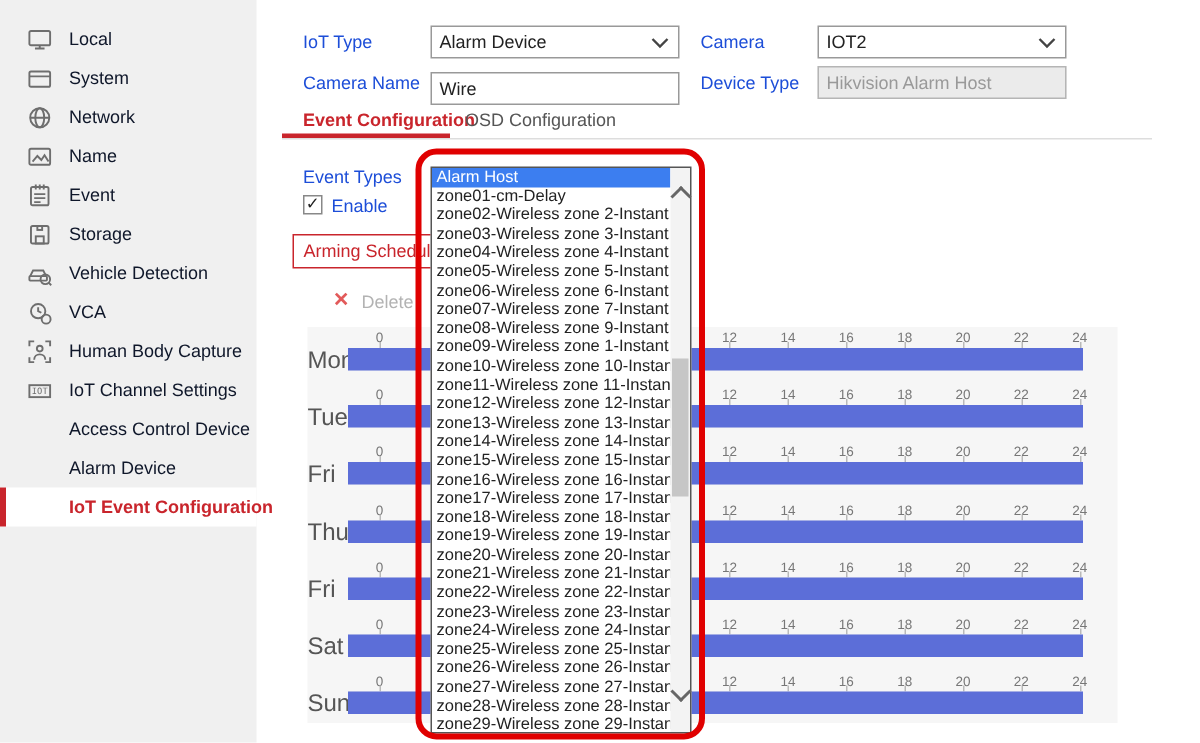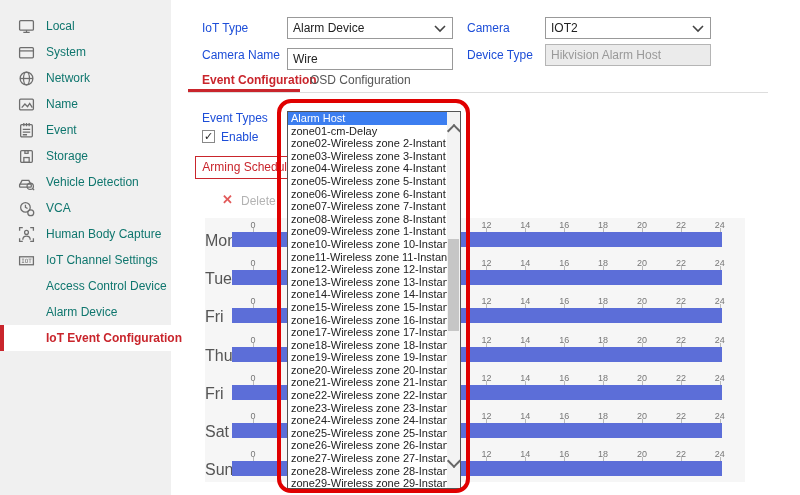--- a/index.html
+++ b/index.html
@@ -5,21 +5,21 @@
   html,body{margin:0;padding:0}
   body{
     width:800px;height:495px;position:relative;overflow:hidden;
     background:#ffffff;font-family:"Liberation Sans",sans-serif;
     -webkit-font-smoothing:antialiased;
   }
   
   .sidebar{position:absolute;left:0;top:0;width:171px;height:495px;background:#f0f0f0;padding-top:13px;box-sizing:border-box}
   .sb-item{height:26px;display:flex;align-items:center;padding-left:14px;border-left:4px solid transparent;cursor:pointer}
   .sb-item .icon{width:17px;height:17px;margin-right:11px;display:inline-flex;align-items:center;justify-content:center}
-  .sb-item .lbl{font-size:12px;color:#0f766e;white-space:nowrap}
+  .sb-item .lbl{font-size:12px;color:#0f172a;white-space:nowrap}
   .sb-item.sub{padding-left:42px}
   .sb-item.selected{background:#ffffff;border-left:4px solid #c9252c}
   .sb-item.selected .lbl{color:#c9252c;font-weight:bold}
   
   .flabel{position:absolute;font-size:12px;color:#1d4ed8;line-height:22px;white-space:nowrap}
   .select,.tinput{position:absolute;width:166px;height:22px;box-sizing:border-box;background:#fff;border:1px solid #999;font-size:12px;color:#222;line-height:20px;padding-left:5px;white-space:nowrap;overflow:hidden}
   .select{cursor:pointer}
   .select .chevron{position:absolute;right:6px;top:7px;width:12px;height:8px}
   .tinput.disabled{background:#ebebeb;border-color:#b5b5b5;color:#999}
   
@@ -419,21 +419,21 @@
 <div class="listbox">
   <ul id="evlist">
       <li class="selected">Alarm Host</li>
       <li>zone01-cm-Delay</li>
       <li>zone02-Wireless zone 2-Instant</li>
       <li>zone03-Wireless zone 3-Instant</li>
       <li>zone04-Wireless zone 4-Instant</li>
       <li>zone05-Wireless zone 5-Instant</li>
       <li>zone06-Wireless zone 6-Instant</li>
       <li>zone07-Wireless zone 7-Instant</li>
-      <li>zone08-Wireless zone 8-Instant</li>
+      <li>zone08-Wireless zone 9-Instant</li>
       <li>zone09-Wireless zone 1-Instant</li>
       <li>zone10-Wireless zone 10-Instant</li>
       <li>zone11-Wireless zone 11-Instant</li>
       <li>zone12-Wireless zone 12-Instant</li>
       <li>zone13-Wireless zone 13-Instant</li>
       <li>zone14-Wireless zone 14-Instant</li>
       <li>zone15-Wireless zone 15-Instant</li>
       <li>zone16-Wireless zone 16-Instant</li>
       <li>zone17-Wireless zone 17-Instant</li>
       <li>zone18-Wireless zone 18-Instant</li>

